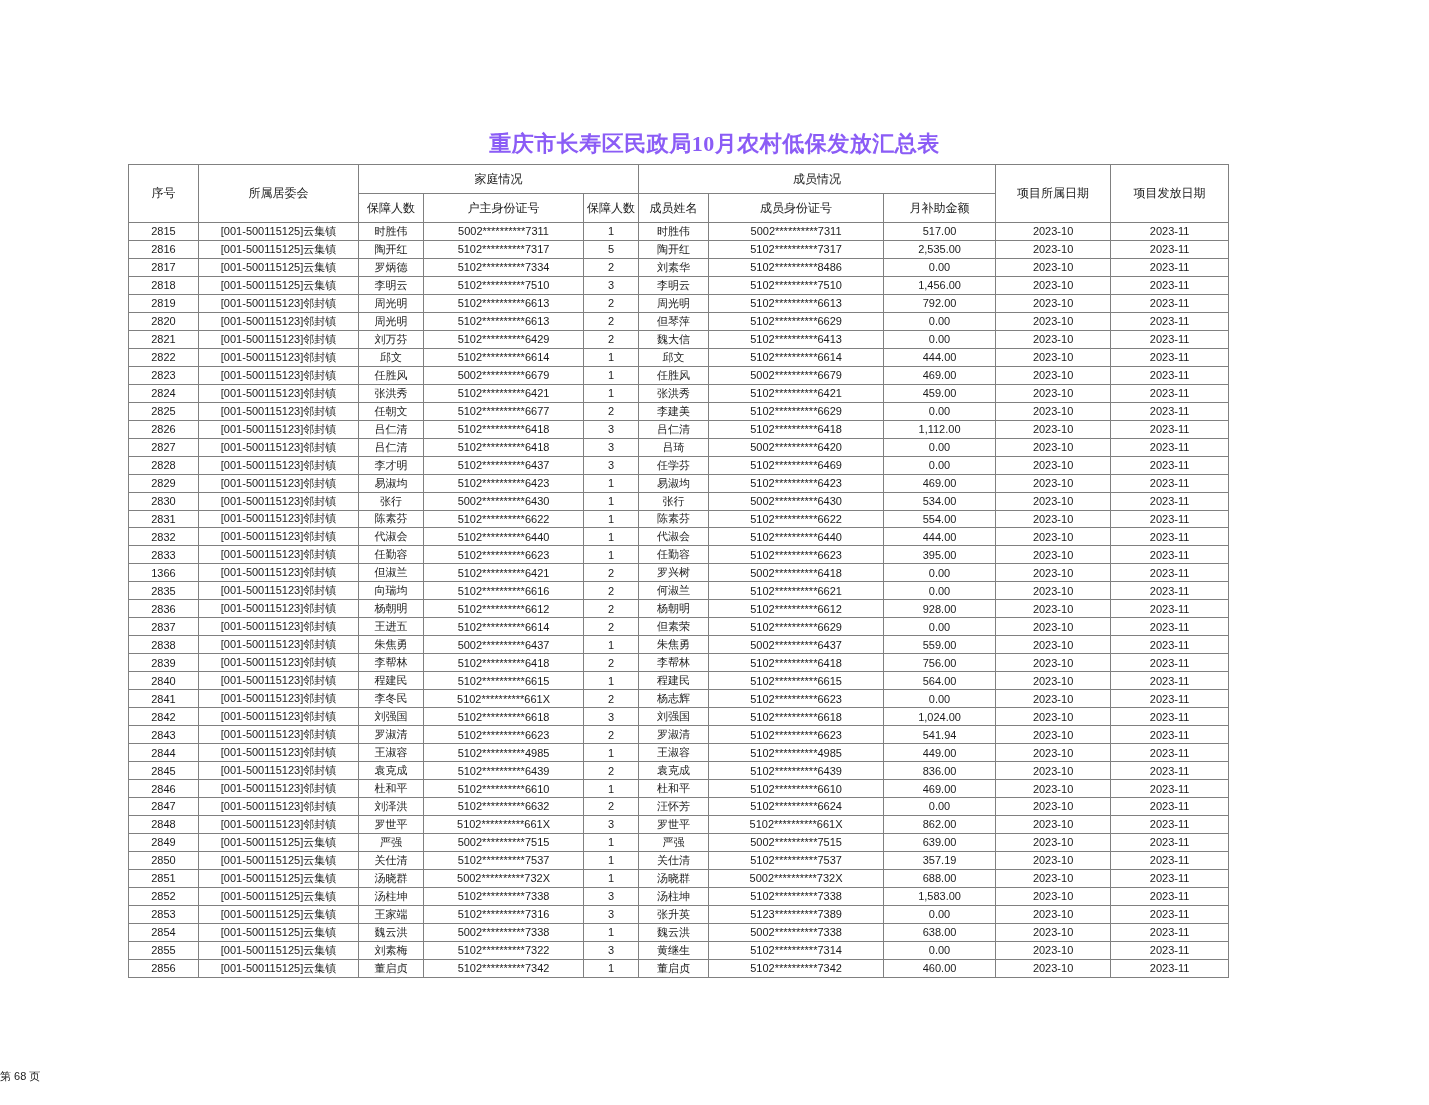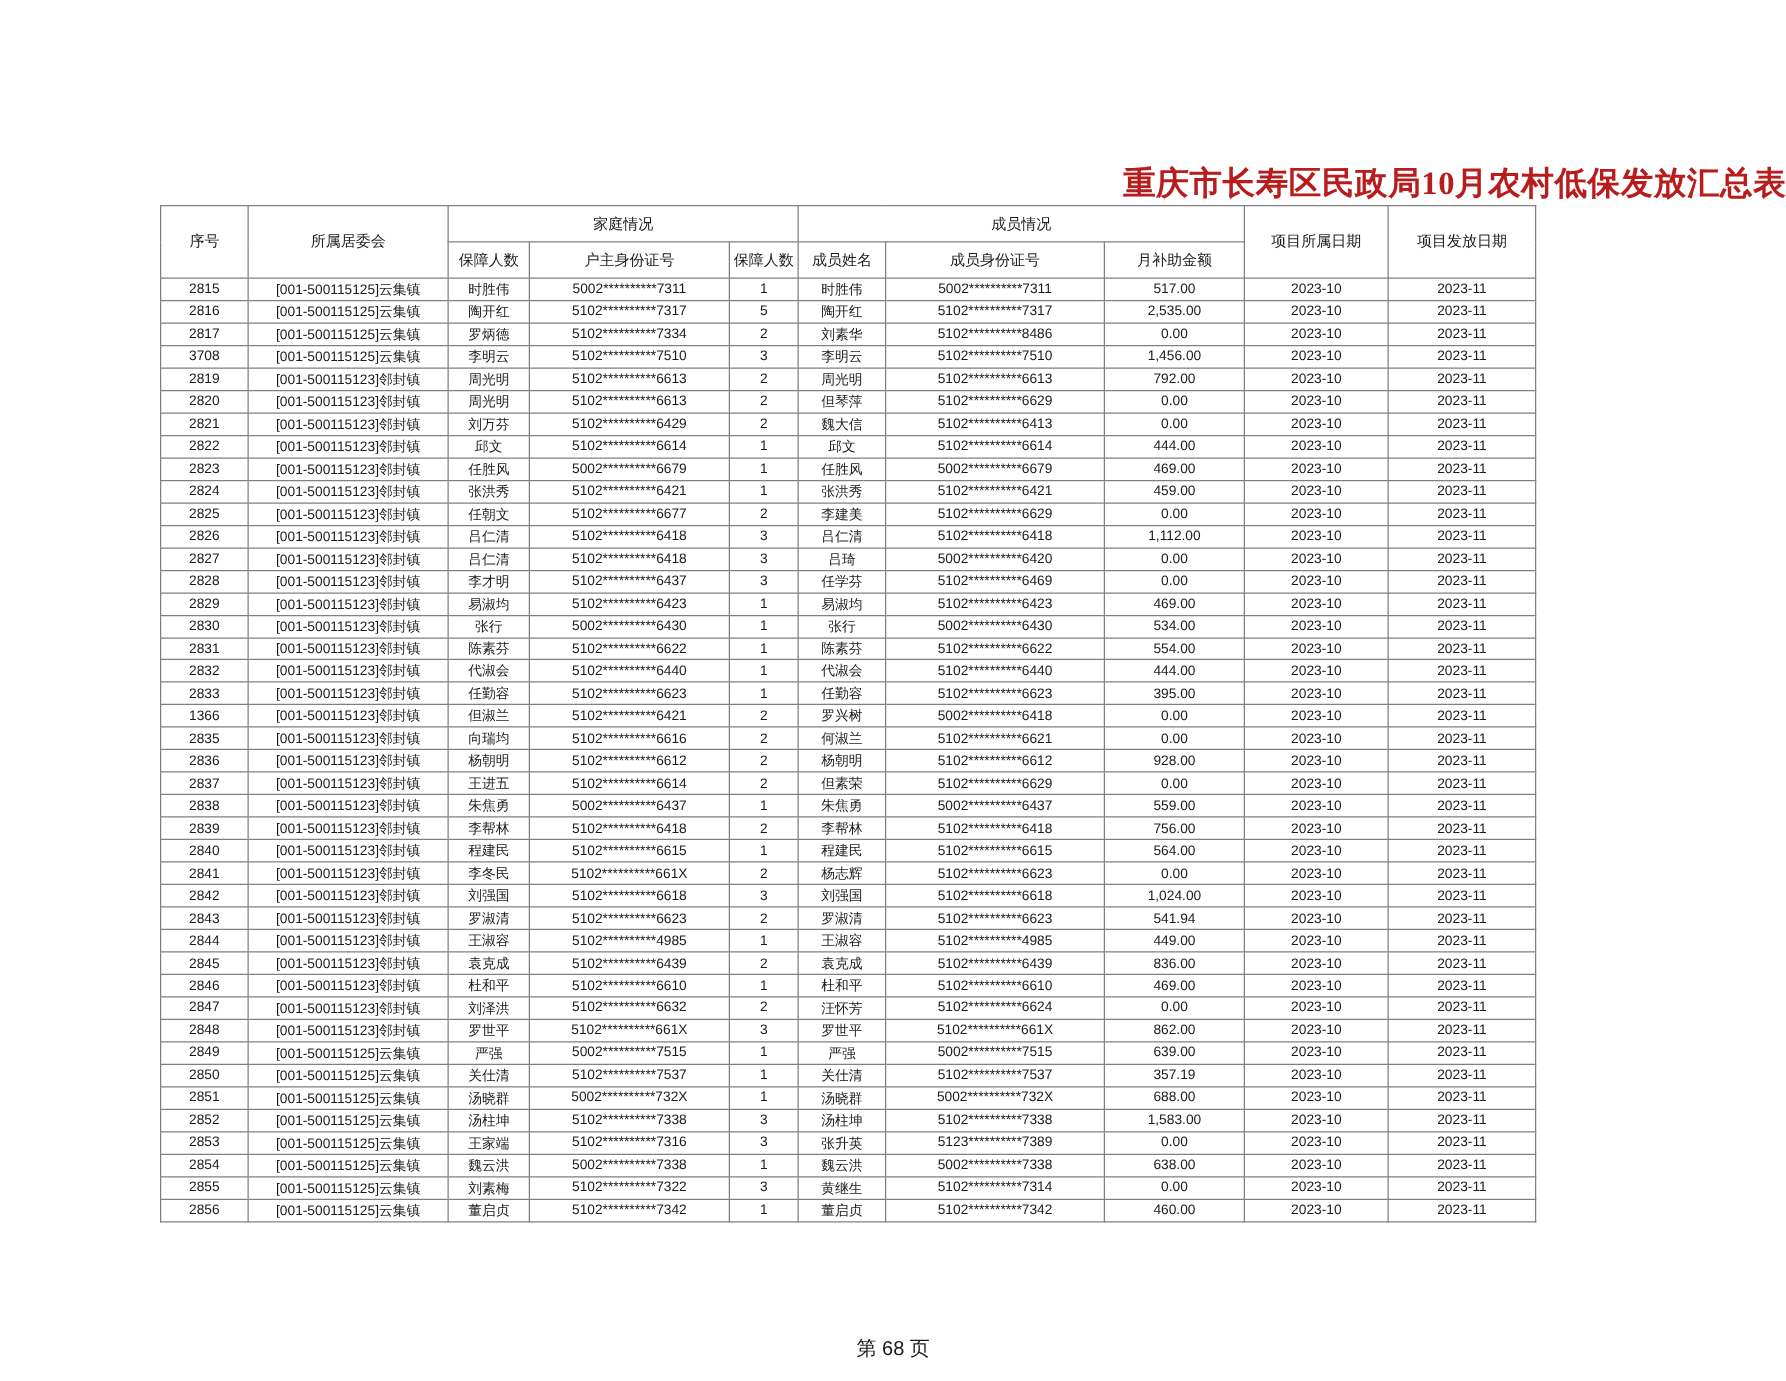--- a/index.html
+++ b/index.html
@@ -6,25 +6,25 @@
   body {
     width:1429px; height:1105px;
     background:#ffffff;
     position:relative;
     font-family:"Liberation Sans","DejaVu Sans",sans-serif;
     color:#000000;
   }
   .page-title {
     position:absolute;
     top:129px; left:0; width:100%;
-    text-align:right;
+    text-align:center;
     font-family:"Liberation Serif","DejaVu Serif",serif;
-    font-size:26px;
+    font-size:22px;
     font-weight:600;
-    color:#b91c1c;
+    color:#8b5cf6;
     letter-spacing:0.5px;
   }
   table.report {
     position:absolute;
     left:128px; top:164px;
     width:1100px;
     border-collapse:collapse;
     table-layout:fixed;
   }
   table.report th, table.report td {
@@ -41,22 +41,21 @@
     height:28px;
     font-size:12px;
   }
   table.report tbody td {
     height:16.97px;
     font-size:11px;
   }
   .page-footer {
     position:absolute;
     top:1069px; left:0; width:100%;
-    text-align:center;
-    font-size:16px;
+    font-size:11px;
     color:#1a1a1a;
   }
 </style>
 </head>
 <body>
 
 <div class="page-title">重庆市长寿区民政局10月农村低保发放汇总表</div>
 
 <table class="report">
   <colgroup>
@@ -120,21 +119,21 @@
         <td>罗炳德</td>
         <td>5102**********7334</td>
         <td>2</td>
         <td>刘素华</td>
         <td>5102**********8486</td>
         <td>0.00</td>
         <td>2023-10</td>
         <td>2023-11</td>
       </tr>
       <tr>
-        <td>3708</td>
+        <td>2818</td>
         <td>[001-500115125]云集镇</td>
         <td>李明云</td>
         <td>5102**********7510</td>
         <td>3</td>
         <td>李明云</td>
         <td>5102**********7510</td>
         <td>1,456.00</td>
         <td>2023-10</td>
         <td>2023-11</td>
       </tr>

